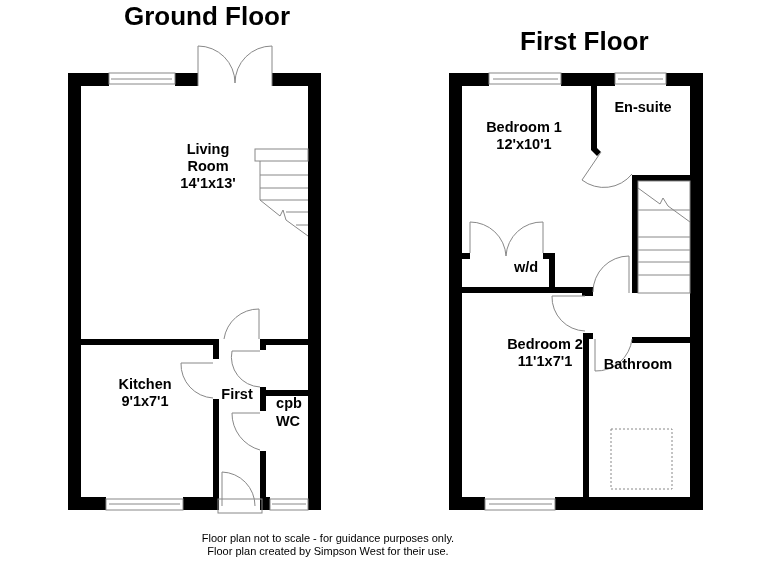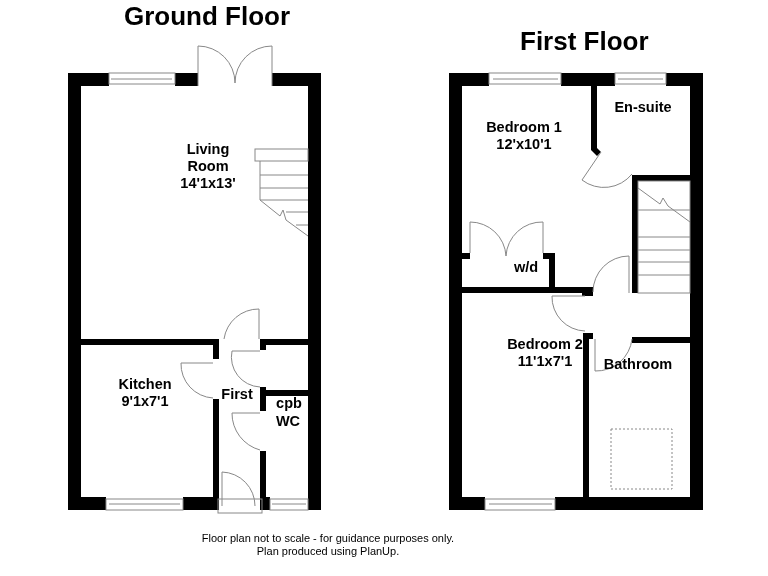--- a/index.html
+++ b/index.html
@@ -186,14 +186,14 @@
 <div class="label" style="left:519px; top:336px;margin-left:26px;">
   <div>Bedroom 2</div>
   <div>11'1x7'1</div>
 </div>
 <div class="label" style="left:638px; top:356px;">
   <div>Bathroom</div>
 </div>
 
 <div class="footer">
   <div>Floor plan not to scale - for guidance purposes only.</div>
-  <div>Plan produced using PlanUp.</div>
+  <div>Floor plan created by Simpson West for their use.</div>
 </div>
 
 </body></html>

